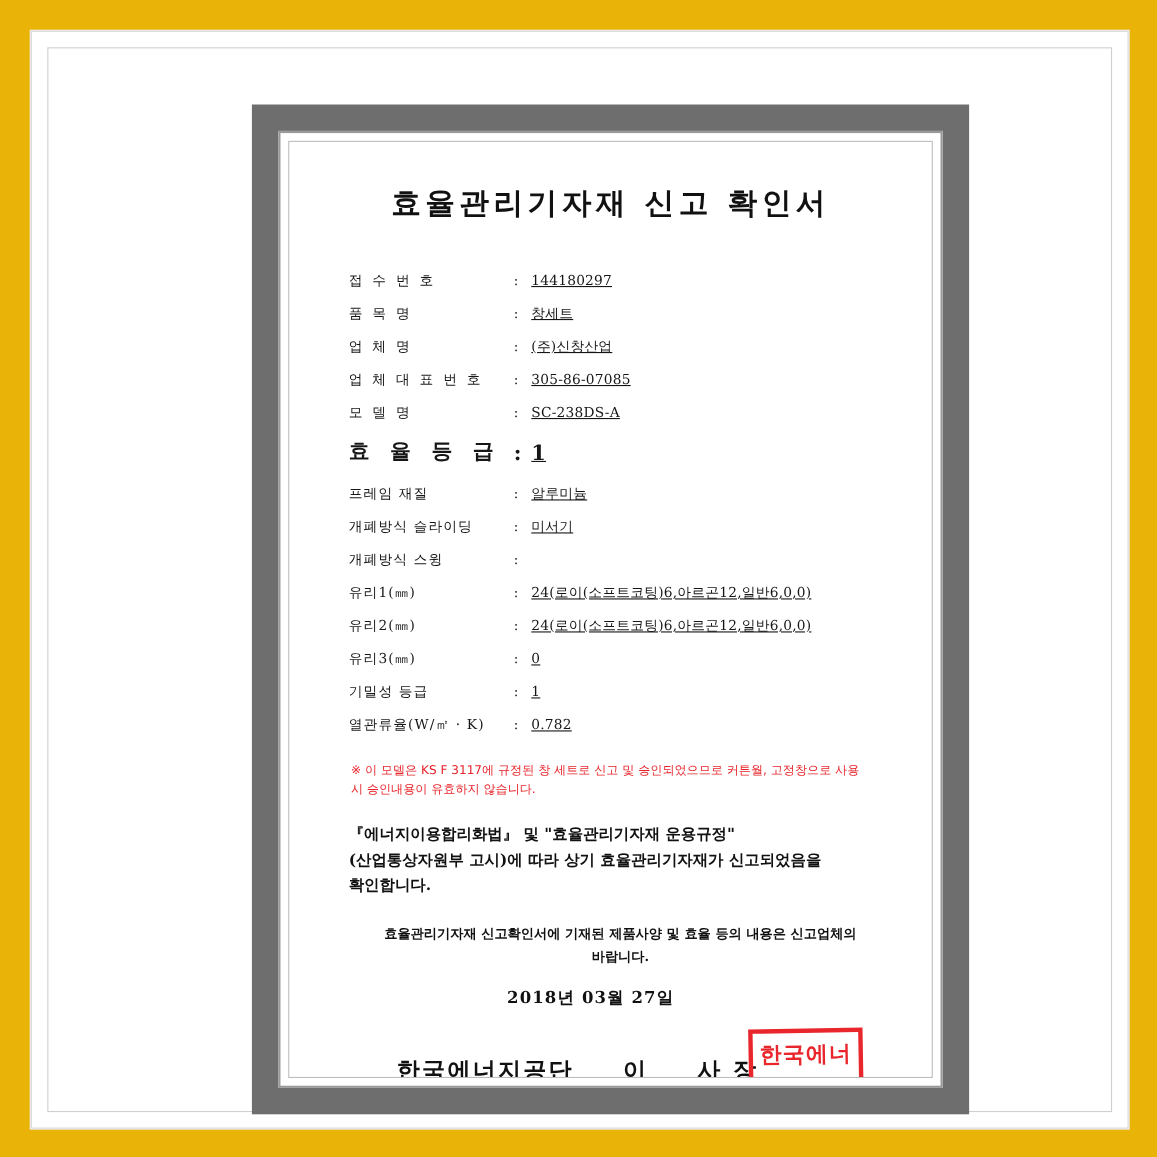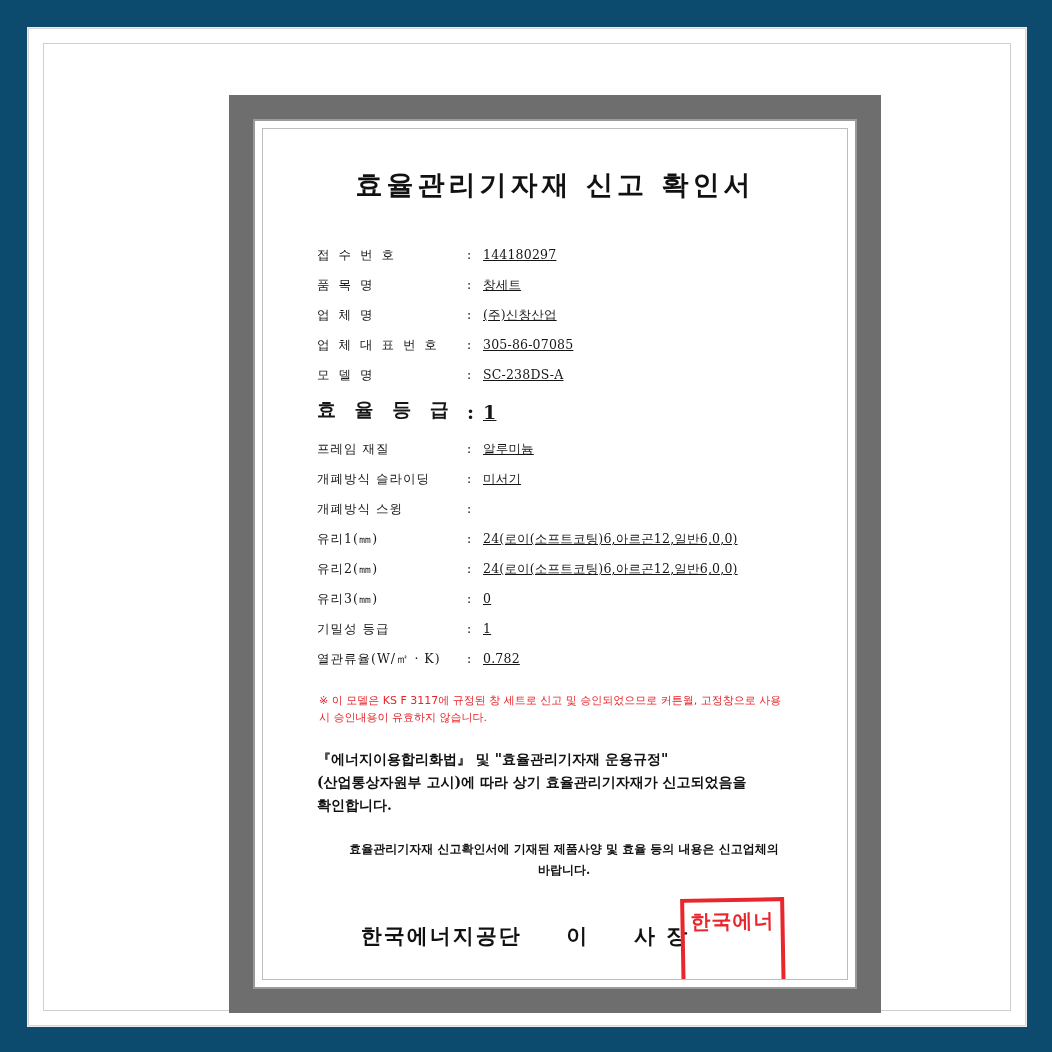--- a/index.html
+++ b/index.html
@@ -11,21 +11,21 @@
     height: 1052px;
     background: #f2f2f2;
     font-family: "DejaVu Sans", "Liberation Sans", sans-serif;
     overflow: hidden;
   }
   .page {
     position: absolute;
     left: 0; top: 0;
     width: 1052px;
     height: 1052px;
-    background: #0c4a6e;
+    background: #eab308;
   }
   
   .paper {
     position: absolute;
     left: 28px; top: 28px;
     width: 996px;
     height: 996px;
     background: #ffffff;
     border: 1px solid #d8d8d8;
     box-shadow: 0 0 0 1px #ececec;
@@ -301,20 +301,21 @@
             <span class="ln">『에너지이용합리화법』 및 "효율관리기자재 운용규정"</span>
             <span class="ln">(산업통상자원부 고시)에 따라 상기 효율관리기자재가 신고되었음을</span>
             <span class="ln">확인합니다.</span>
           </div>
 
           <div class="sub-statement">
             <span class="ln">효율관리기자재 신고확인서에 기재된 제품사양 및 효율 등의 내용은 신고업체의</span>
             <span class="ln">바랍니다.</span>
           </div>
 
+          <div class="date-line">2018년 03월 27일</div>
 
           <div class="issuer-wrap">
             <div class="issuer">
               <span>한국에너지공단</span>
               <span class="gap"></span>
               <span>이</span>
               <span class="gap"></span>
               <span>사</span>
               <span>장</span>
             </div>

